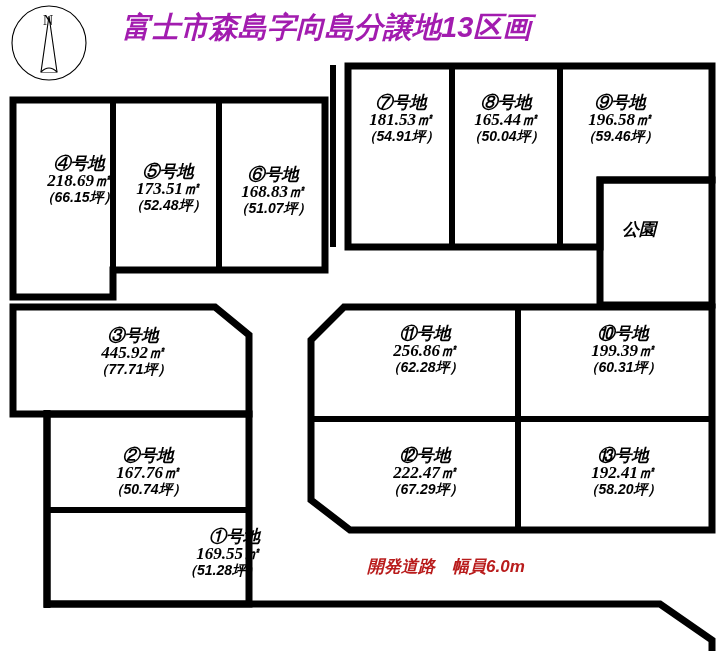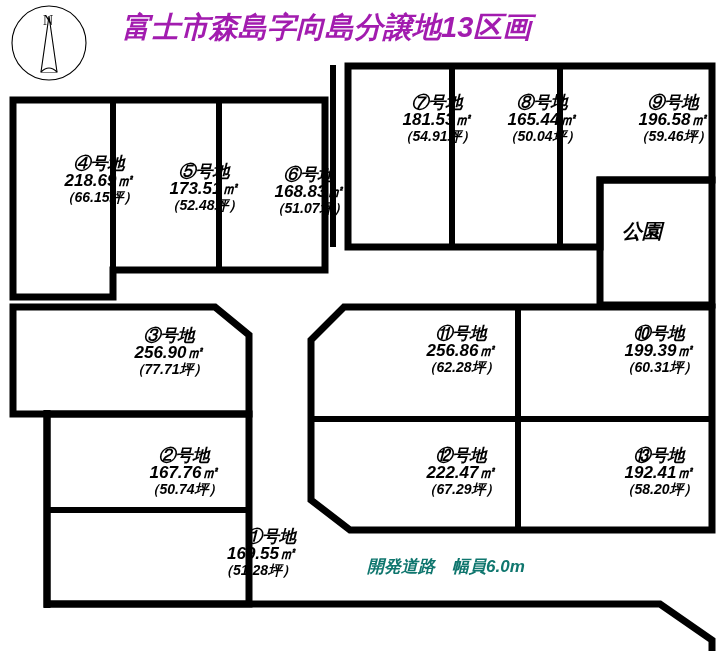--- a/index.html
+++ b/index.html
@@ -41,41 +41,40 @@
   .plot-label {
     position: absolute;
     text-align: center;
     font-family: "Liberation Sans", sans-serif;
     font-weight: bold;
     font-style: italic;
     color: #000000;
     line-height: 1.02;
     white-space: nowrap;
     pointer-events: none;
-    padding-left: 36px;
   }
   .plot-label .ln1 { font-size: 17px; display: block; }
-  .plot-label .ln2 { font-size: 17px; display: block; }
+  .plot-label .ln2 { font-size: 17px; display: block; font-family: Liberation Serif, serif; }
   .plot-label .ln3 { font-size: 14px; display: block; }
   .park-label {
     position: absolute;
     font-family: "Liberation Sans", sans-serif;
-    font-size: 20px;
+    font-size: 17px;
     font-weight: bold;
     font-style: italic;
     color: #000000;
     white-space: nowrap;
   }
   .road-label {
     position: absolute;
     font-family: "Liberation Sans", sans-serif;
     font-size: 17px;
     font-weight: bold;
     font-style: italic;
-    color: #0f766e;
+    color: #b91c1c;
     white-space: nowrap;
     text-align: center;
   }
   .compass-n {
     position: absolute;
     font-family: "Liberation Serif", serif;
     font-size: 14px;
     color: #000000;
   }
 </style>
@@ -141,21 +140,21 @@
       <line x1="311" y1="419" x2="712" y2="419"></line>
       <line x1="518" y1="307" x2="518" y2="530"></line>
     </g>
 
     <g fill="none" stroke="#000000" stroke-width="7" stroke-linejoin="miter">
       <path d="M 47 604 L 660 604 L 712 640 L 712 651"></path>
     </g>
 
   </svg>
 
-  <div class="plot-label" style="left:13px; top:155px; width:100px;">
+  <div class="plot-label" style="left:29px; top:155px; width:100px;">
     <span class="ln1">④号地</span>
     <span class="ln2">218.69㎡</span>
     <span class="ln3">（66.15坪）</span>
   </div>
 
   <div class="plot-label" style="left:118px; top:163px; width:100px;">
     <span class="ln1">⑤号地</span>
     <span class="ln2">173.51㎡</span>
     <span class="ln3">（52.48坪）</span>
   </div>
@@ -171,31 +170,31 @@
     <span class="ln2">181.53㎡</span>
     <span class="ln3">（54.91坪）</span>
   </div>
 
   <div class="plot-label" style="left:456px; top:94px; width:100px;">
     <span class="ln1">⑧号地</span>
     <span class="ln2">165.44㎡</span>
     <span class="ln3">（50.04坪）</span>
   </div>
 
-  <div class="plot-label" style="left:567px; top:94px; width:140px;">
+  <div class="plot-label" style="left:550px; top:94px; width:140px;">
     <span class="ln1">⑨号地</span>
     <span class="ln2">196.58㎡</span>
     <span class="ln3">（59.46坪）</span>
   </div>
 
   <div class="park-label" style="left:622px; top:218px;">公園</div>
 
   <div class="plot-label" style="left:28px; top:327px; width:210px;">
     <span class="ln1">③号地</span>
-    <span class="ln2">256.90㎡</span>
+    <span class="ln2">445.92㎡</span>
     <span class="ln3">（77.71坪）</span>
   </div>
 
   <div class="plot-label" style="left:48px; top:427px; width:200px;margin-top:20px;">
     <span class="ln1">②号地</span>
     <span class="ln2">167.76㎡</span>
     <span class="ln3">（50.74坪）</span>
   </div>
 
   <div class="plot-label" style="left:60px; top:528px; width:200px;text-align:right;">

